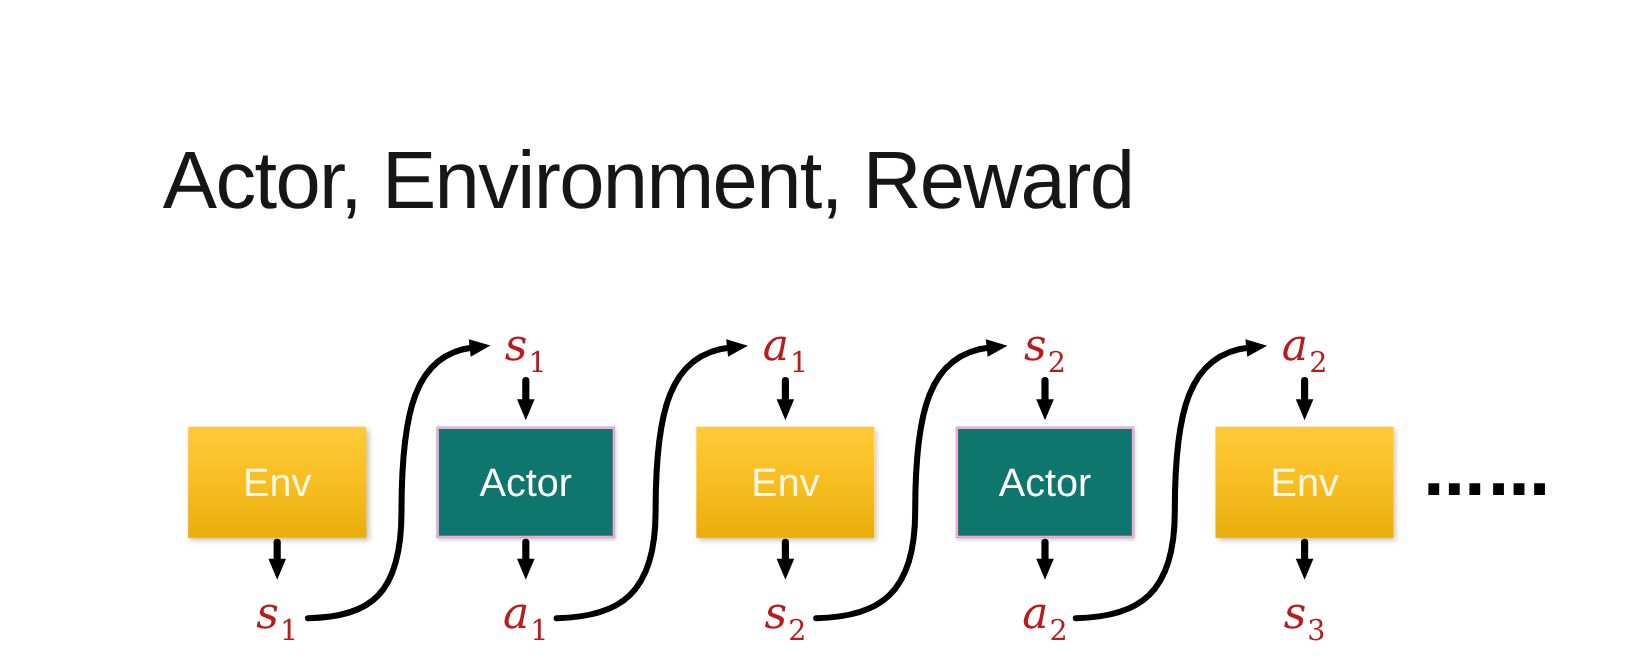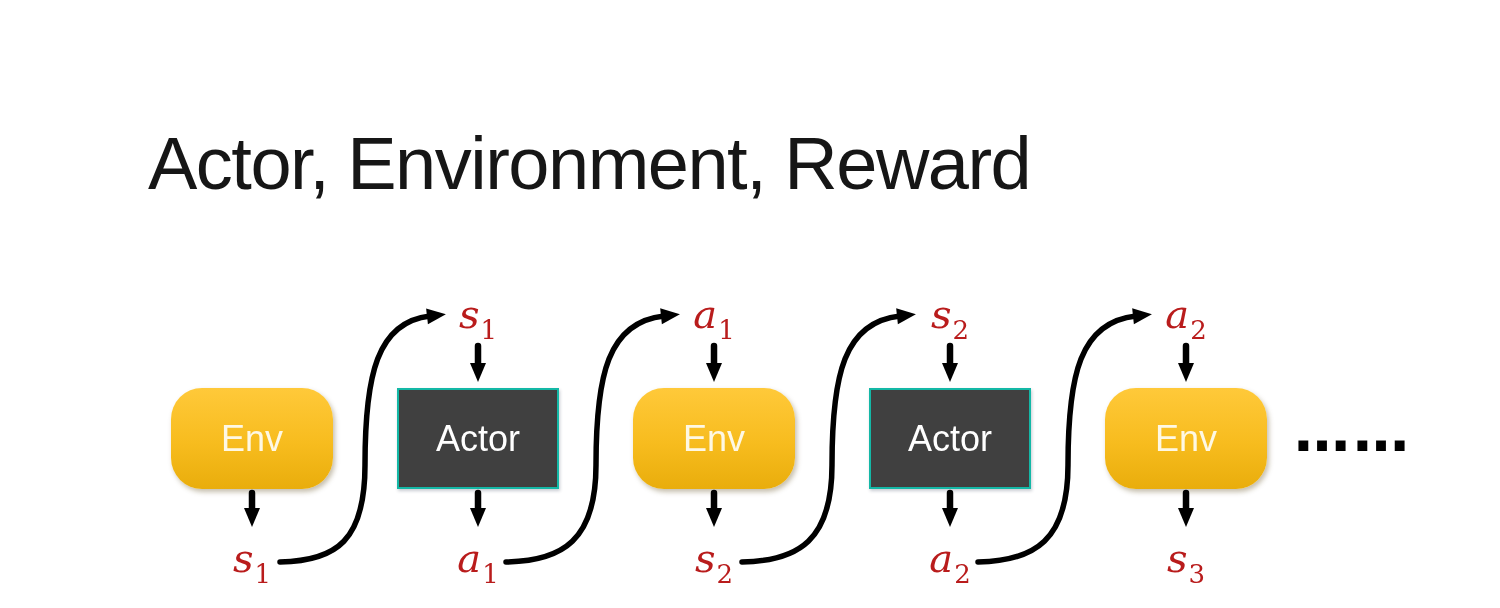--- a/index.html
+++ b/index.html
@@ -25,25 +25,24 @@
     top: 388px;
     width: 162px; height: 101px;
     display: flex; align-items: center; justify-content: center;
     font-size: 36px;
     line-height: 1;
   }
   .box.env {
     background: linear-gradient(180deg, #FFC93A 0%, #F7BC1E 55%, #E9AD0C 100%);
     color: #FEF8E4;
     box-shadow: 2px 3px 5px rgba(90, 70, 20, 0.35);
-    border-radius: 31px;
   }
   .box.actor {
-    background: #404040;
-    border: 2px solid #14b8a6;
+    background: #0f766e;
+    border: 2px solid #f9a8d4;
     color: #FFFFFF;
     box-shadow: 1px 2px 3px rgba(40, 50, 80, 0.25);
   }
   .pos-b1 { left: 139px; }
   .pos-b2 { left: 365px; }
   .pos-b3 { left: 601px; }
   .pos-b4 { left: 837px; }
   .pos-b5 { left: 1073px; }
 
   .math-label {

